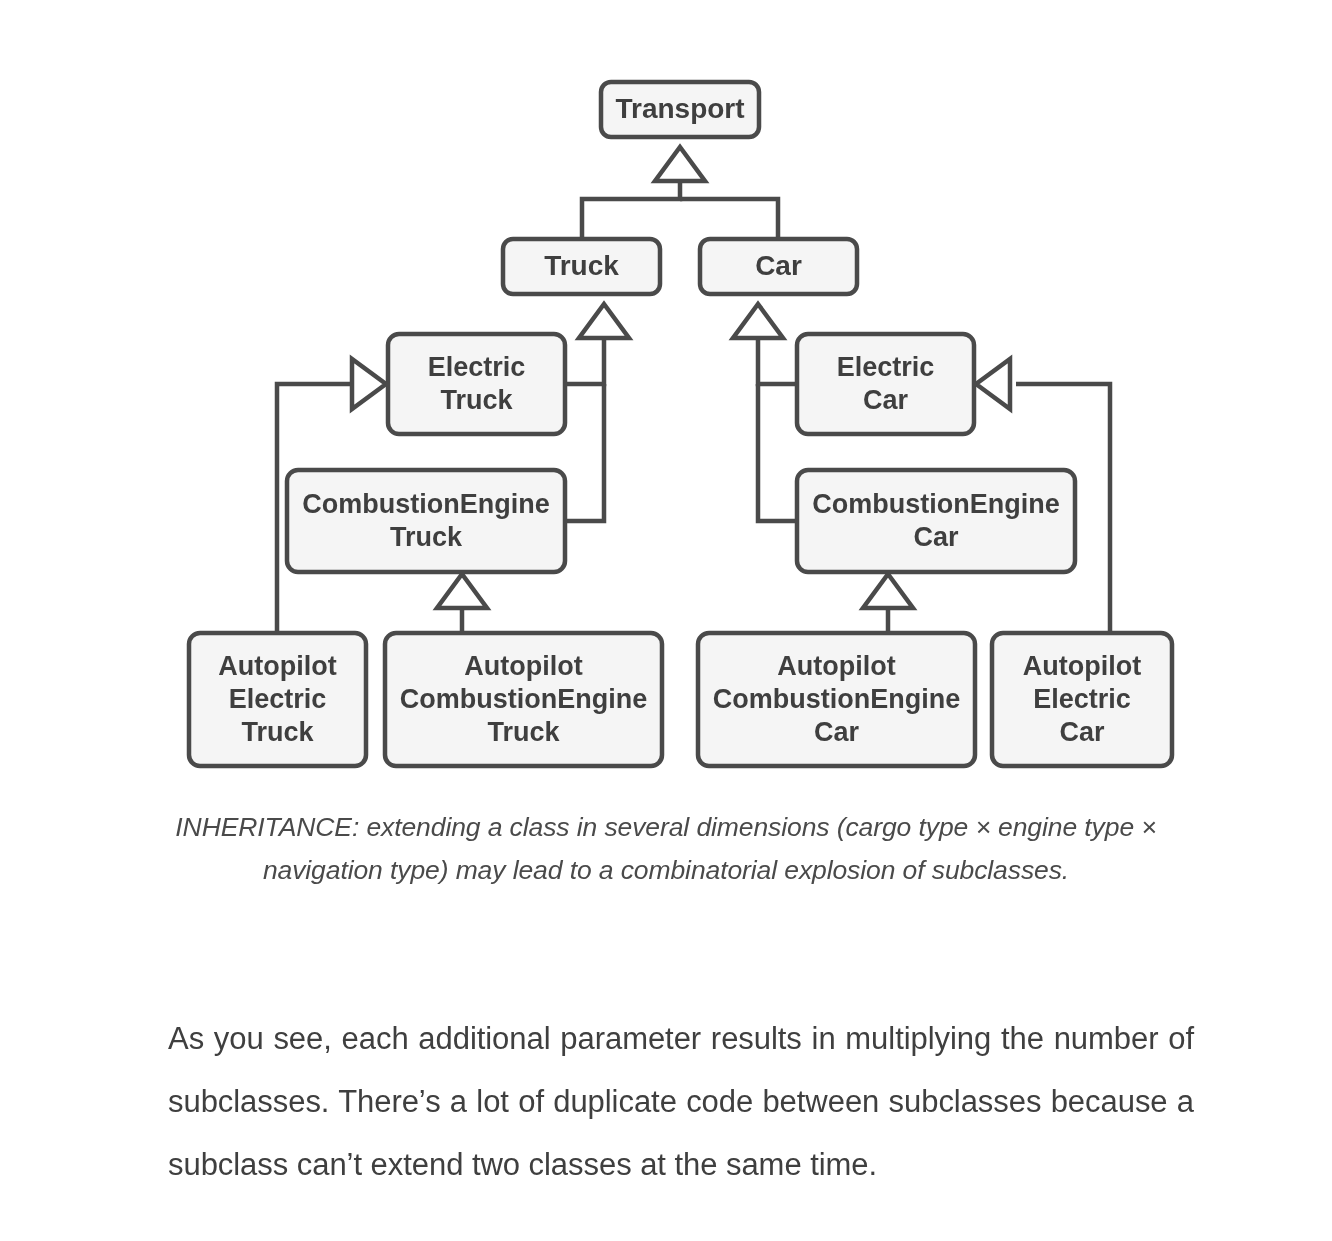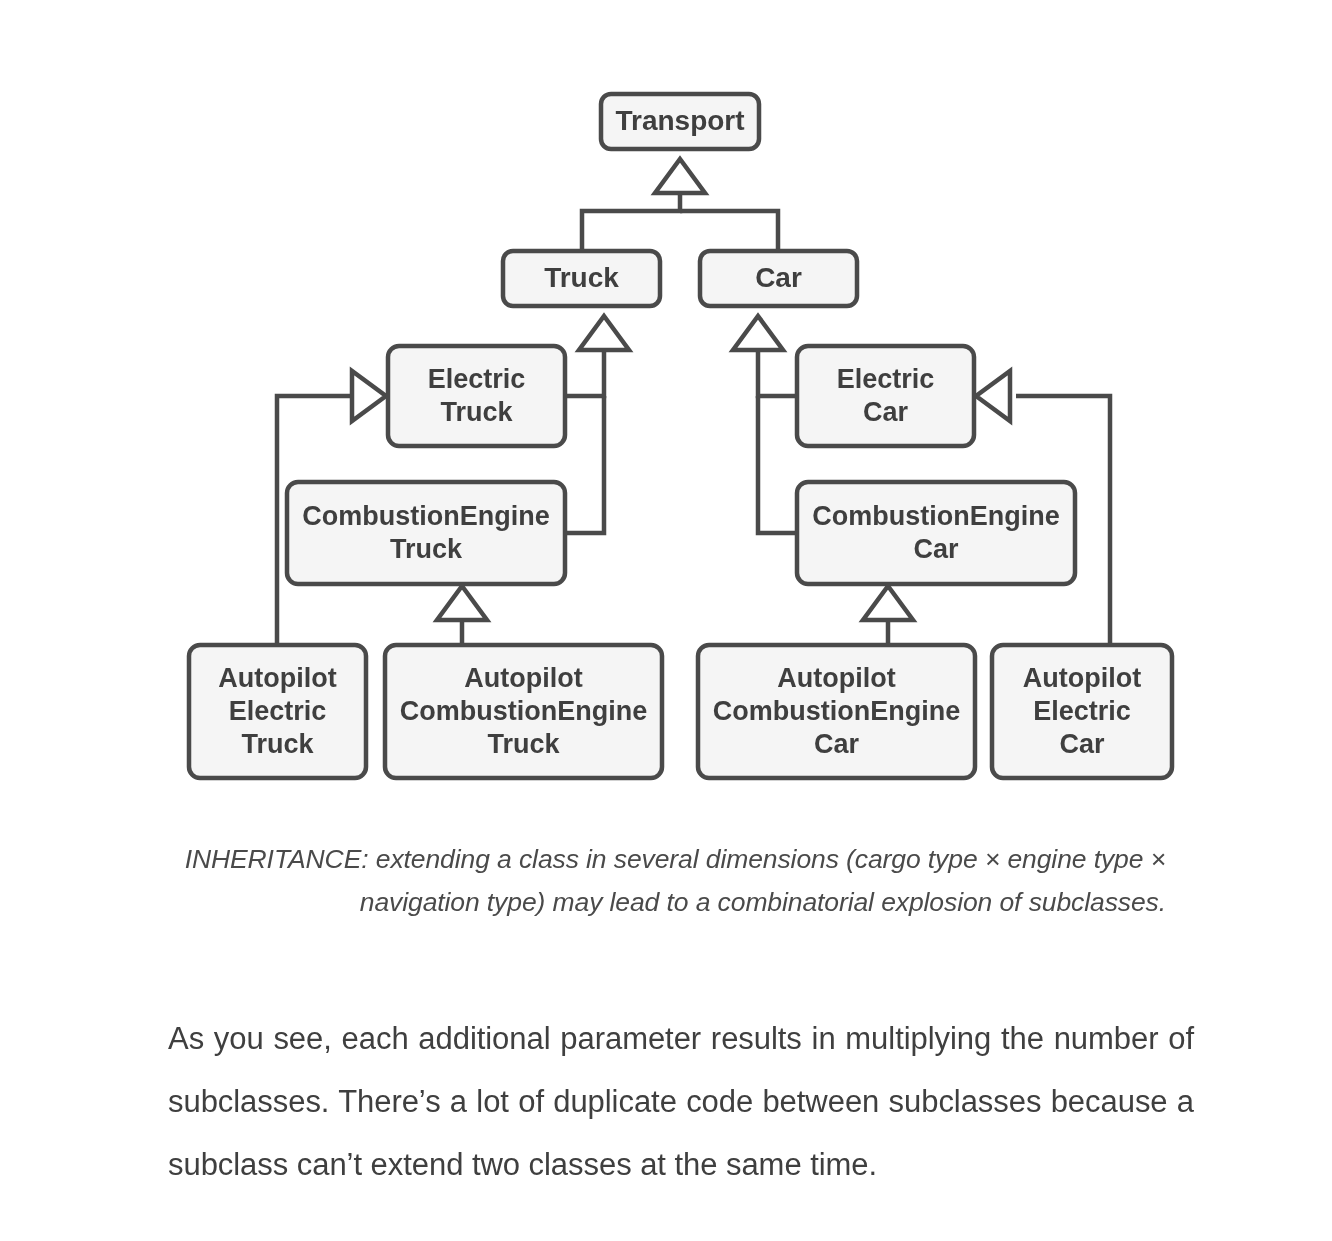--- a/index.html
+++ b/index.html
@@ -12,21 +12,21 @@
     height: 1241px;
     position: relative;
     font-family: "Liberation Sans", sans-serif;
     color: #3f3f3f;
     overflow: hidden;
   }
 
   #diagram-wrap {
     position: absolute;
     left: 0;
-    top: 16px;
+    top: 4px;
     width: 1064px;
     height: 800px;
     padding-left: 36px;
   }
   #diagram-svg {
     position: absolute;
     left: 0;
     top: 0;
   }
 
@@ -42,27 +42,26 @@
     pointer-events: none;
     white-space: pre-line;
     box-sizing: border-box;
   }
 
   .caption {
     position: absolute;
     left: 166px;
     top: 806px;
     width: 1000px;
-    text-align: right;
+    text-align: center;
     font-style: italic;
     font-size: 26.5px;
     line-height: 1.62;
     color: #4a4a4a;
     letter-spacing: -0.1px;
-    margin-top: 32px;
   }
 
   .body-para {
     position: absolute;
     left: 168px;
     top: 1008px;
     width: 1026px;
     text-align: justify;
     text-align-last: left;
     font-size: 31px;

